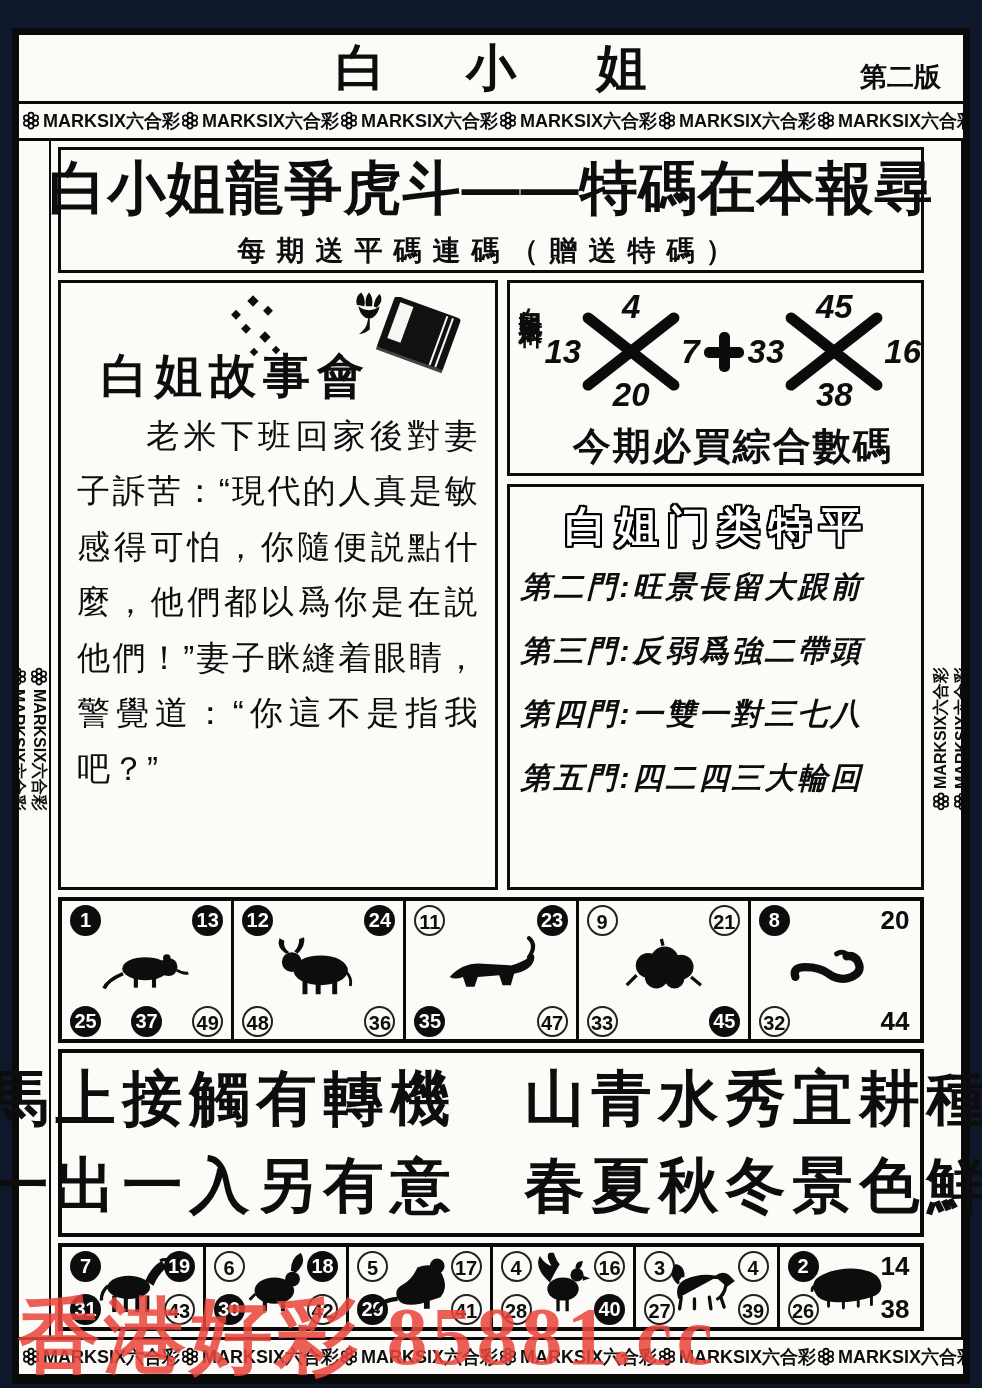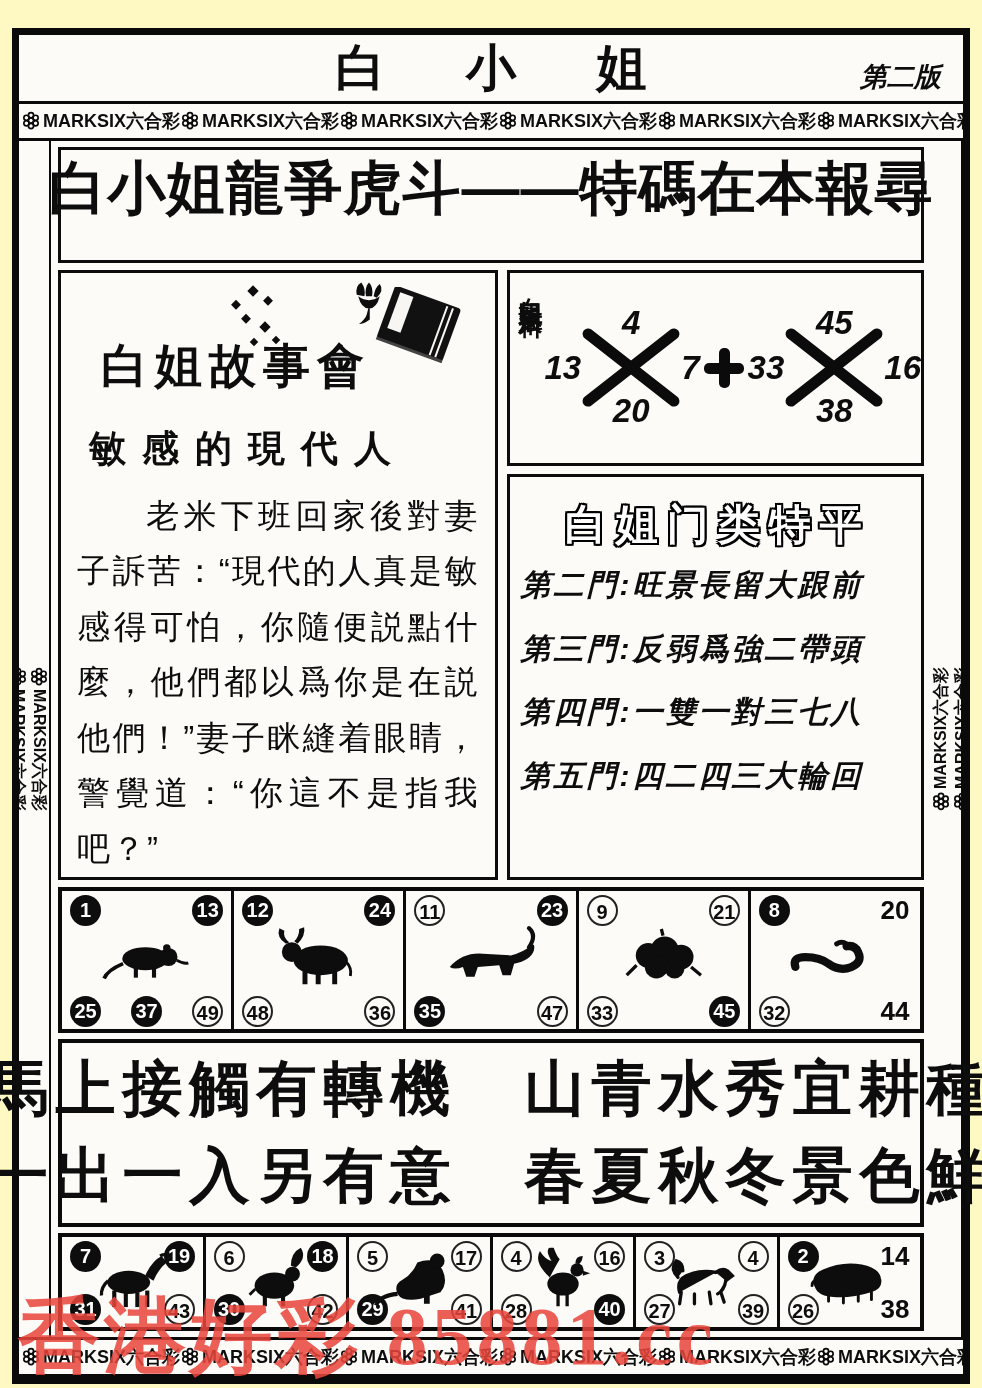--- a/index.html
+++ b/index.html
@@ -1,23 +1,23 @@
 <!DOCTYPE html>
 <html><head>
 <meta charset="utf-8">
 <style>
   * { margin:0; padding:0; box-sizing:border-box; }
   html,body { width:982px; height:1388px; background:#ffffff; font-family:"Liberation Sans", sans-serif; color:#0d0d0d; }
-  .page { position:relative; width:982px; height:1388px; background:#fef9c3; overflow:hidden; }
+  .page { position:relative; width:982px; height:1388px; background:#0f172a; overflow:hidden; }
   .frame { position:absolute; left:12px; right:12px; top:28px; bottom:4px; border:7px solid #0a0a0a; display:flex; flex-direction:column; background:#fcfbf8; }
 
   
   .title-band { position:relative; height:66px; flex:0 0 66px; display:flex; align-items:center; justify-content:center; }
   .page-title { font-family:"Liberation Serif", serif; font-weight:700; font-size:50px; letter-spacing:34px; padding-left:34px; }
-  .edition { position:absolute; right:22px; bottom:6px; font-size:27px; font-weight:700; font-family:"Liberation Serif", serif;font-style:italic; }
+  .edition { position:absolute; right:22px; bottom:6px; font-size:27px; font-weight:700; font-family:"Liberation Serif", serif; }
 
   
   .hstrip { flex:0 0 40px; height:40px; border-top:3px solid #0a0a0a; border-bottom:3px solid #0a0a0a; display:flex; align-items:center; justify-content:space-between; overflow:hidden; padding:0 2px; white-space:nowrap; }
   .b-item { display:inline-flex; align-items:center; gap:2px;justify-content:space-between; }
   .b-label { font-size:18px; font-weight:700; letter-spacing:0px; }
   .flower { width:20px; height:20px; flex:0 0 20px; }
   .flower circle { fill:none; stroke:#0a0a0a; stroke-width:2; }
 
   .main-wrap { flex:1 1 auto; display:flex; min-height:0; }
   
@@ -59,21 +59,21 @@
   .xmark .xn { position:absolute; }
   .xmark .xn.t { top:-12px; left:50%; transform:translateX(-50%); }
   .xmark .xn.b { bottom:-10px; left:50%; transform:translateX(-50%); }
   .plus { position:relative; width:40px; height:40px; flex:0 0 40px; margin:0 2px; }
   .plus::before,.plus::after { content:""; position:absolute; background:#0b0b0b; border-radius:5px; }
   .plus::before { left:0; right:0; top:50%; height:11px; margin-top:-5px; }
   .plus::after { top:0; bottom:0; left:50%; width:11px; margin-left:-5px; }
   .nb-caption { flex:0 0 52px; font-size:38px; font-weight:900; text-align:center; letter-spacing:2px; white-space:nowrap; }
 
   
-  .doors-box { flex:1 1 auto; border:3px solid #0c0c0c; padding:20px 6px 4px 10px; overflow:hidden; }
+  .doors-box { flex:1 1 auto; border:3px solid #0c0c0c; padding:12px 6px 4px 10px; overflow:hidden; }
   .doors-title { font-size:42px; font-weight:900; text-align:center; letter-spacing:9px; color:#fff;
     text-shadow:-2px -2px 0 #000, 2px -2px 0 #000, -2px 2px 0 #000, 2px 2px 0 #000, 0 2px 0 #000, 0 -2px 0 #000, 2px 0 0 #000, -2px 0 0 #000; white-space:nowrap; }
   .door-row { font-size:30px; font-weight:600; font-style:italic; line-height:2.12; letter-spacing:3px; white-space:nowrap; }
 
   
   .zstrip { border:4px solid #0a0a0a; display:flex; }
   .zstrip.mid { flex:0 0 146px; margin-top:7px; }
   .zstrip.bot { flex:1 1 auto; margin-top:6px; min-height:0; overflow:hidden; }
   .zcell { flex:1 1 0; position:relative; border-right:3px solid #0a0a0a; display:flex; flex-direction:column; justify-content:space-between; overflow:hidden; }
   .zcell:last-child { border-right:none; }
@@ -204,20 +204,21 @@
               <circle cx="12" cy="11.5" r="3.1"></circle>
             </svg>
             <span class="b-label">MARKSIX六合彩</span>
           </span>
         </div>
 
       <div class="content">
 
         <div class="headline-box">
           <div class="headline">白小姐龍爭虎斗——特碼在本報尋</div>
+          <div class="subhead">每期送平碼連碼（贈送特碼）</div>
         </div>
 
         <div class="two-col">
 
           <div class="story-box">
             <div class="decor-row">
               <svg class="stars" viewBox="0 0 64 70">
                 <g fill="#0d0d0d">
                   <rect x="8" y="18" width="7" height="7" transform="rotate(45 11 21)"></rect>
                   <rect x="24" y="4" width="8" height="8" transform="rotate(45 28 8)"></rect>
@@ -234,21 +235,20 @@
               <svg class="book" viewBox="0 0 110 88">
                 <g transform="rotate(20 55 44)">
                   <rect x="20" y="8" width="70" height="56" rx="3" fill="#111"></rect>
                   <rect x="27" y="13" width="14" height="38" fill="#f7f6f2"></rect>
                   <path d="M82,10 L82,62 M76,10 L76,62" stroke="#f7f6f2" stroke-width="2" fill="none"></path>
                   <path d="M20,64 l70,0" stroke="#444" stroke-width="3"></path>
                 </g>
               </svg>
             </div>
             <div class="story-title">白姐故事會</div>
-            <div class="story-sub">敏感的現代人</div>
             <div class="story-body">老米下班回家後對妻子訴苦：“現代的人真是敏感得可怕，你隨便説點什麼，他們都以爲你是在説他們！”妻子眯縫着眼睛，警覺道：“你這不是指我吧？”</div>
           </div>
 
           <div class="right-col">
             <div class="numbers-box">
               <div class="vlabel">白姐最后来料</div>
               <div class="nb-main">
                 <div class="cross-row">
                   <span class="xn">13</span>
                   <span class="xmark">
@@ -257,20 +257,21 @@
                   </span>
                   <span class="xn">7</span>
                   <span class="plus"></span>
                   <span class="xn">33</span>
                   <span class="xmark">
                     <span class="xn t">45</span>
                     <span class="xn b">38</span>
                   </span>
                   <span class="xn">16</span>
                 </div>
+                <div class="nb-caption">今期必買綜合數碼</div>
               </div>
             </div>
 
             <div class="doors-box">
               <div class="doors-title">白姐门类特平</div>
               <div>
                   <div class="door-row">第二門:旺景長留大跟前</div>
                   <div class="door-row">第三門:反弱爲強二帶頭</div>
                   <div class="door-row">第四門:一雙一對三七八</div>
                   <div class="door-row">第五門:四二四三大輪回</div>

